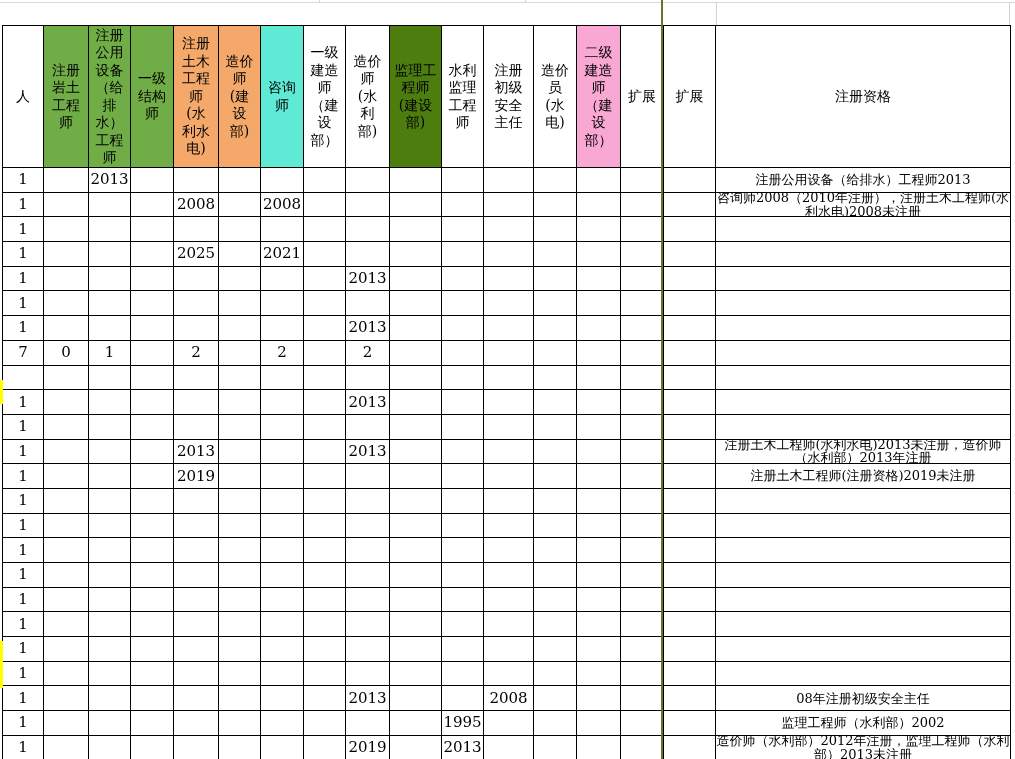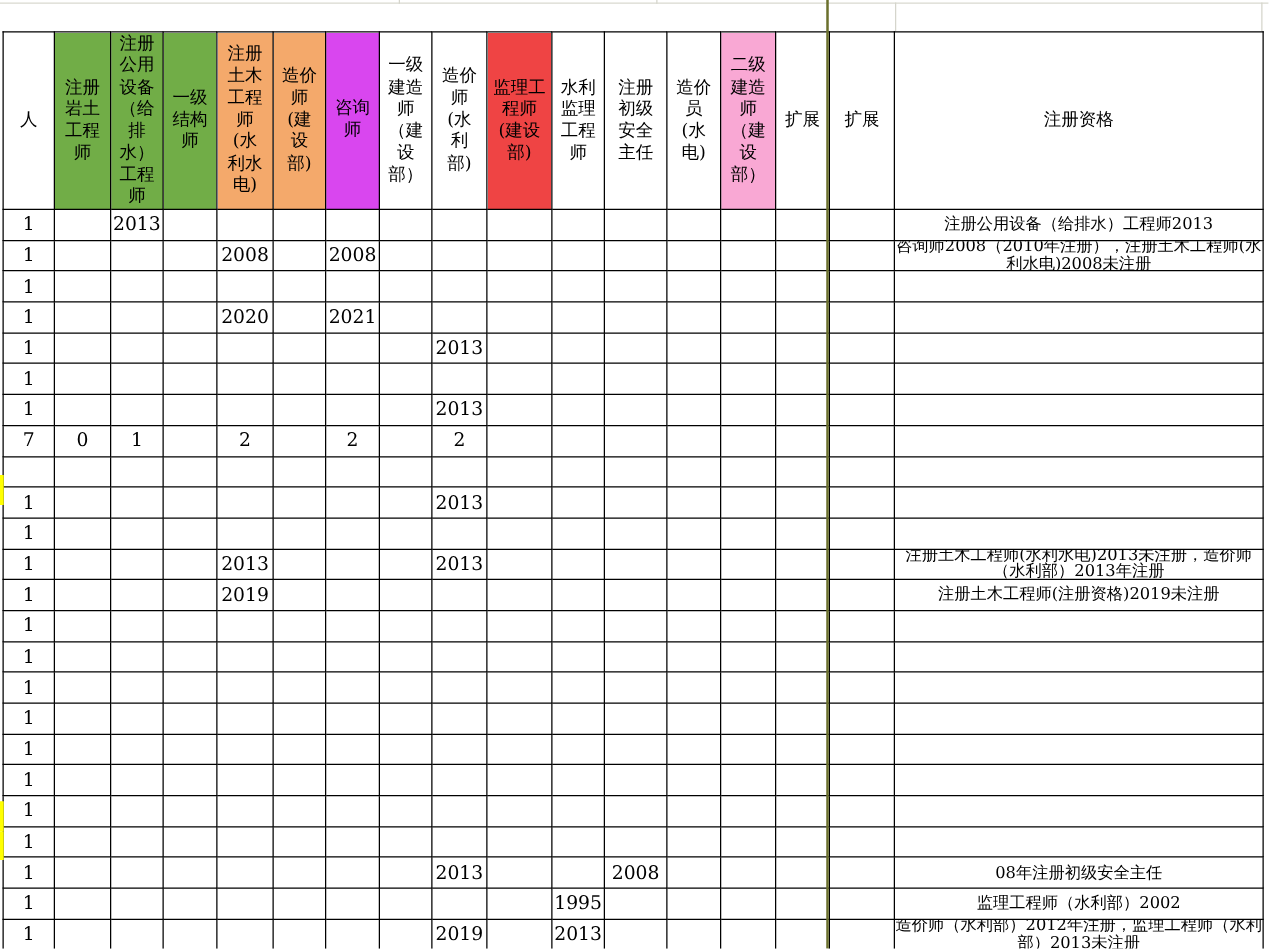--- a/index.html
+++ b/index.html
@@ -107,21 +107,21 @@
           </th>
           <th style="background: rgb(244, 169, 107);">
             <div class="box">
               <span>造价
 师
 (建
 设
 部)</span>
             </div>
           </th>
-          <th style="background: #d946ef; font-family: Liberation Mono, monospace;">
+          <th style="background: #5eead4;">
             <div class="box">
               <span>咨询
 师</span>
             </div>
           </th>
           <th style="background: rgb(255, 255, 255);">
             <div class="box">
               <span>一级
 建造
 师
@@ -132,21 +132,21 @@
           </th>
           <th style="background: rgb(255, 255, 255);">
             <div class="box">
               <span>造价
 师
 (水
 利
 部)</span>
             </div>
           </th>
-          <th style="background: #ef4444;">
+          <th style="background: #4d7c0f;">
             <div class="box">
               <span>监理工
 程师
 (建设
 部)</span>
             </div>
           </th>
           <th style="background: rgb(255, 255, 255); font-family: Liberation Serif, serif;">
             <div class="box">
               <span>水利
@@ -476,21 +476,21 @@
               <span></span>
             </div>
           </td>
           <td>
             <div class="box">
               <span></span>
             </div>
           </td>
           <td>
             <div class="box">
-              <span>2020</span>
+              <span>2025</span>
             </div>
           </td>
           <td>
             <div class="box">
               <span></span>
             </div>
           </td>
           <td>
             <div class="box">
               <span>2021</span>

